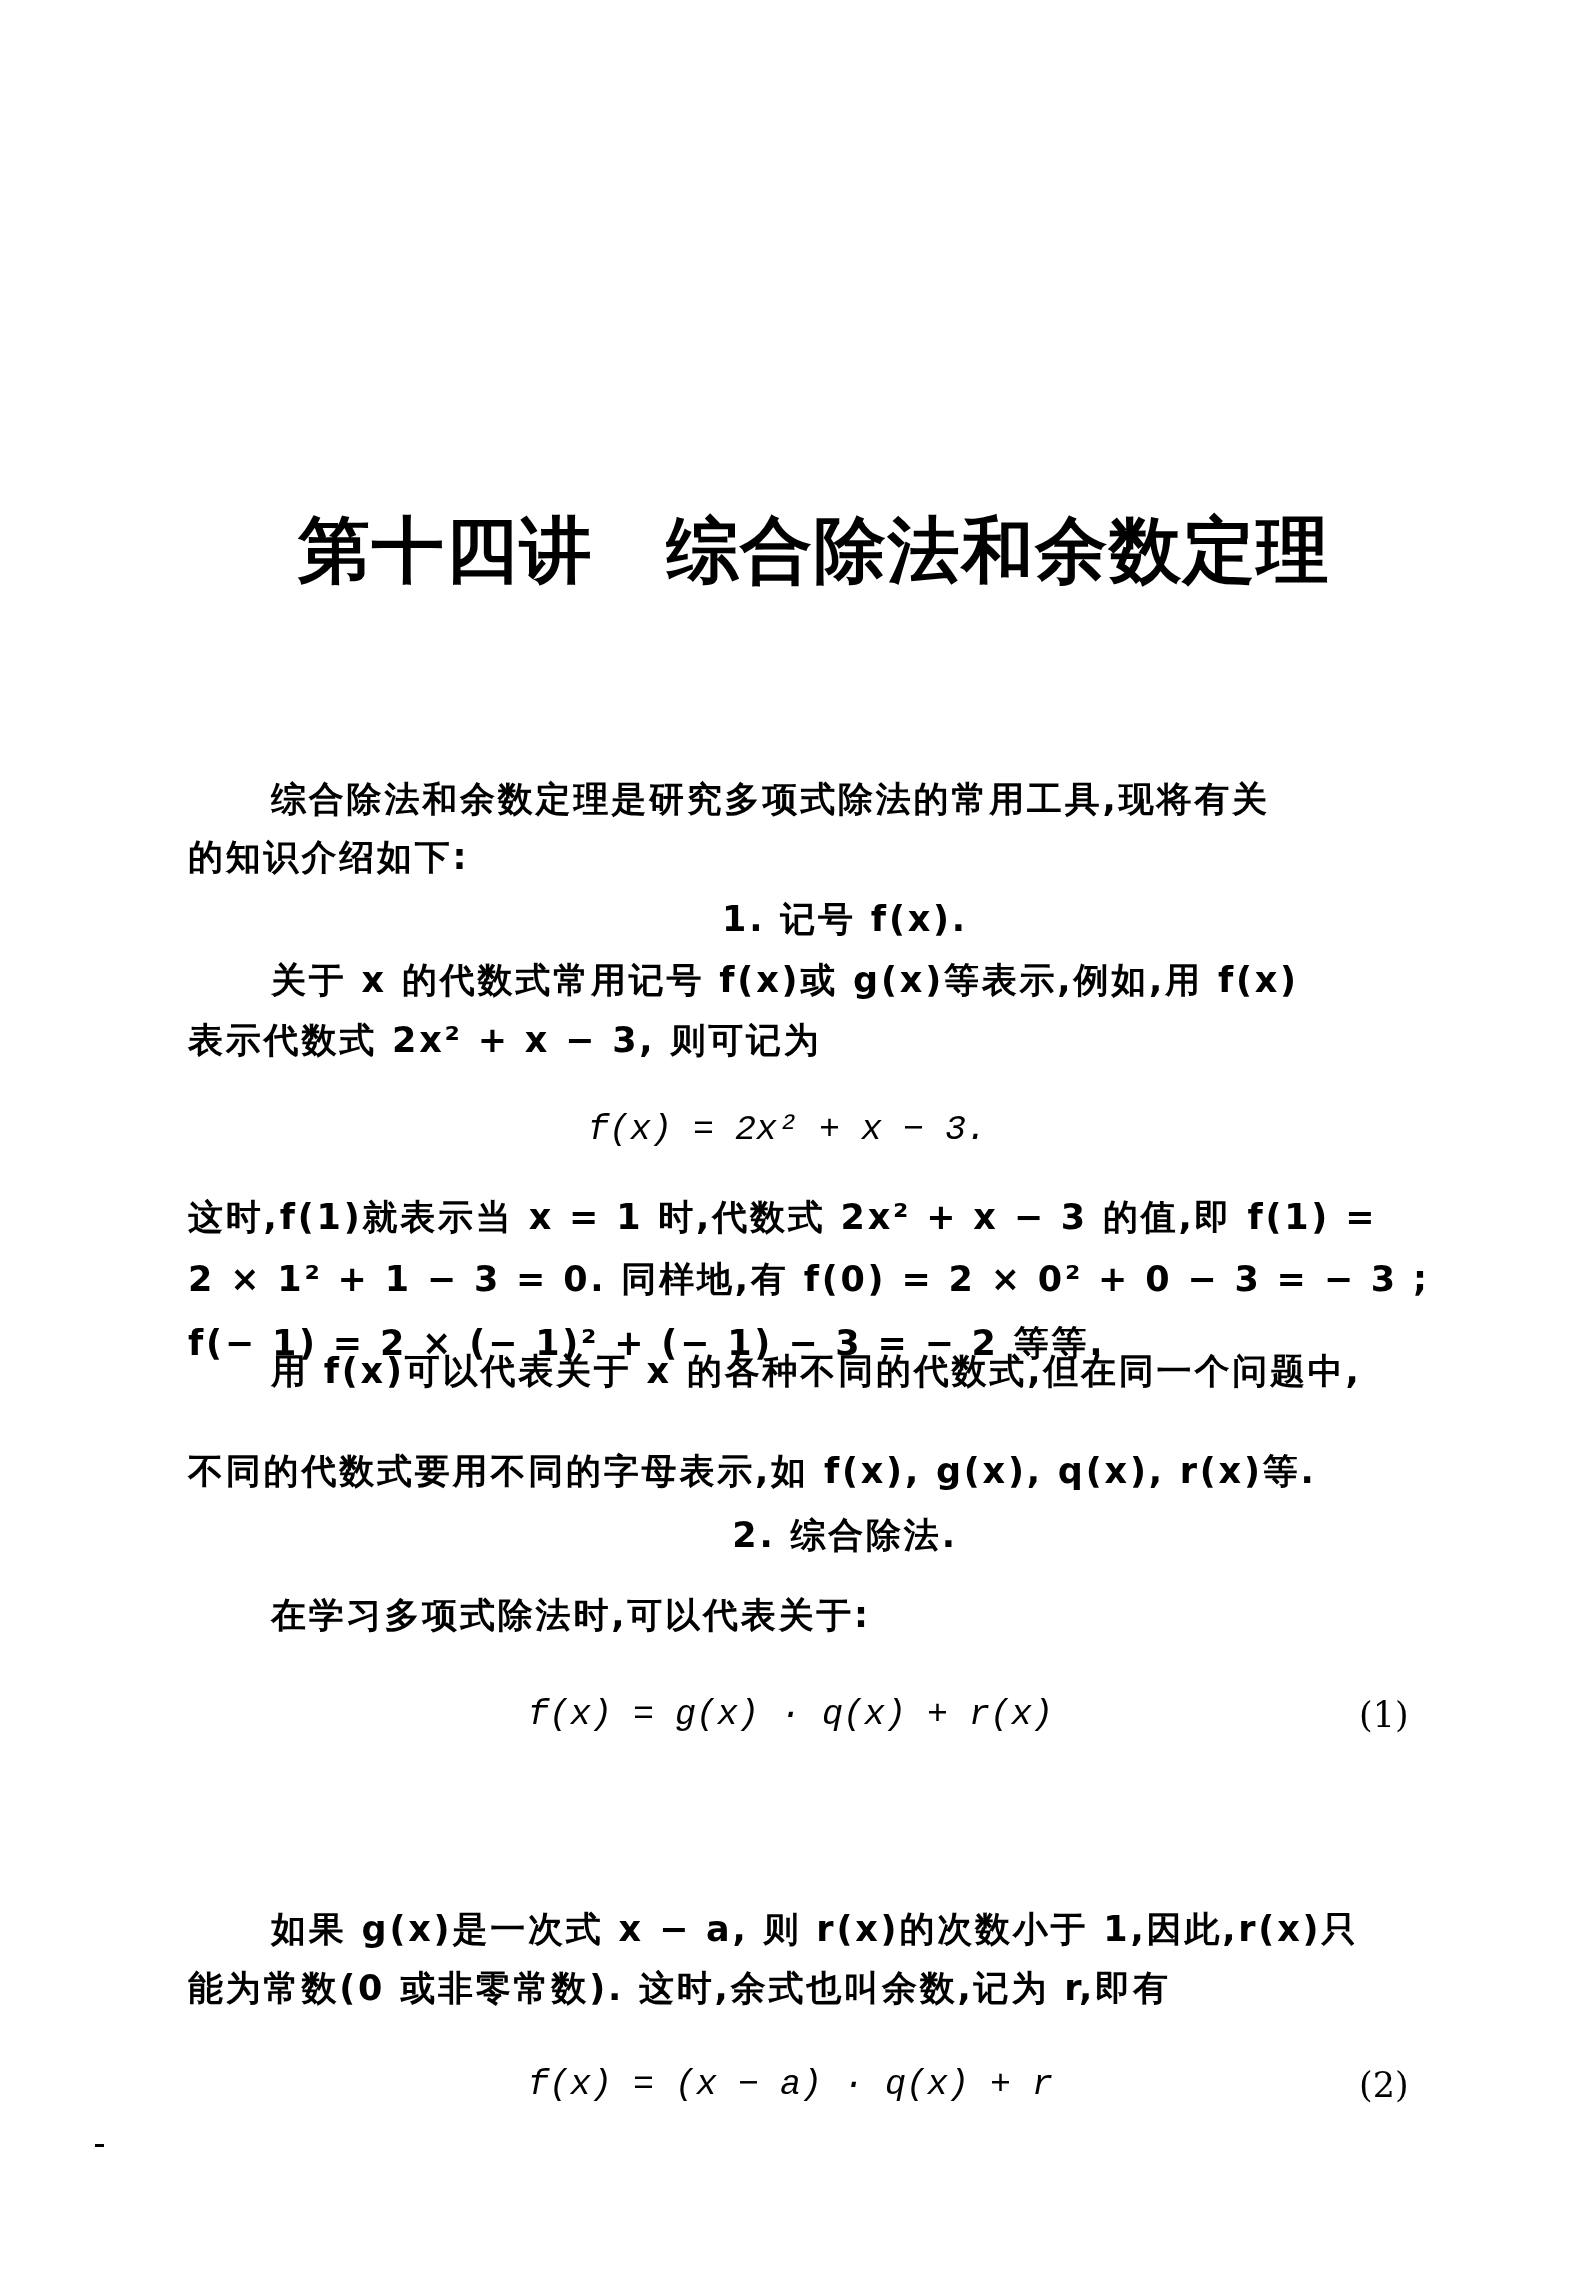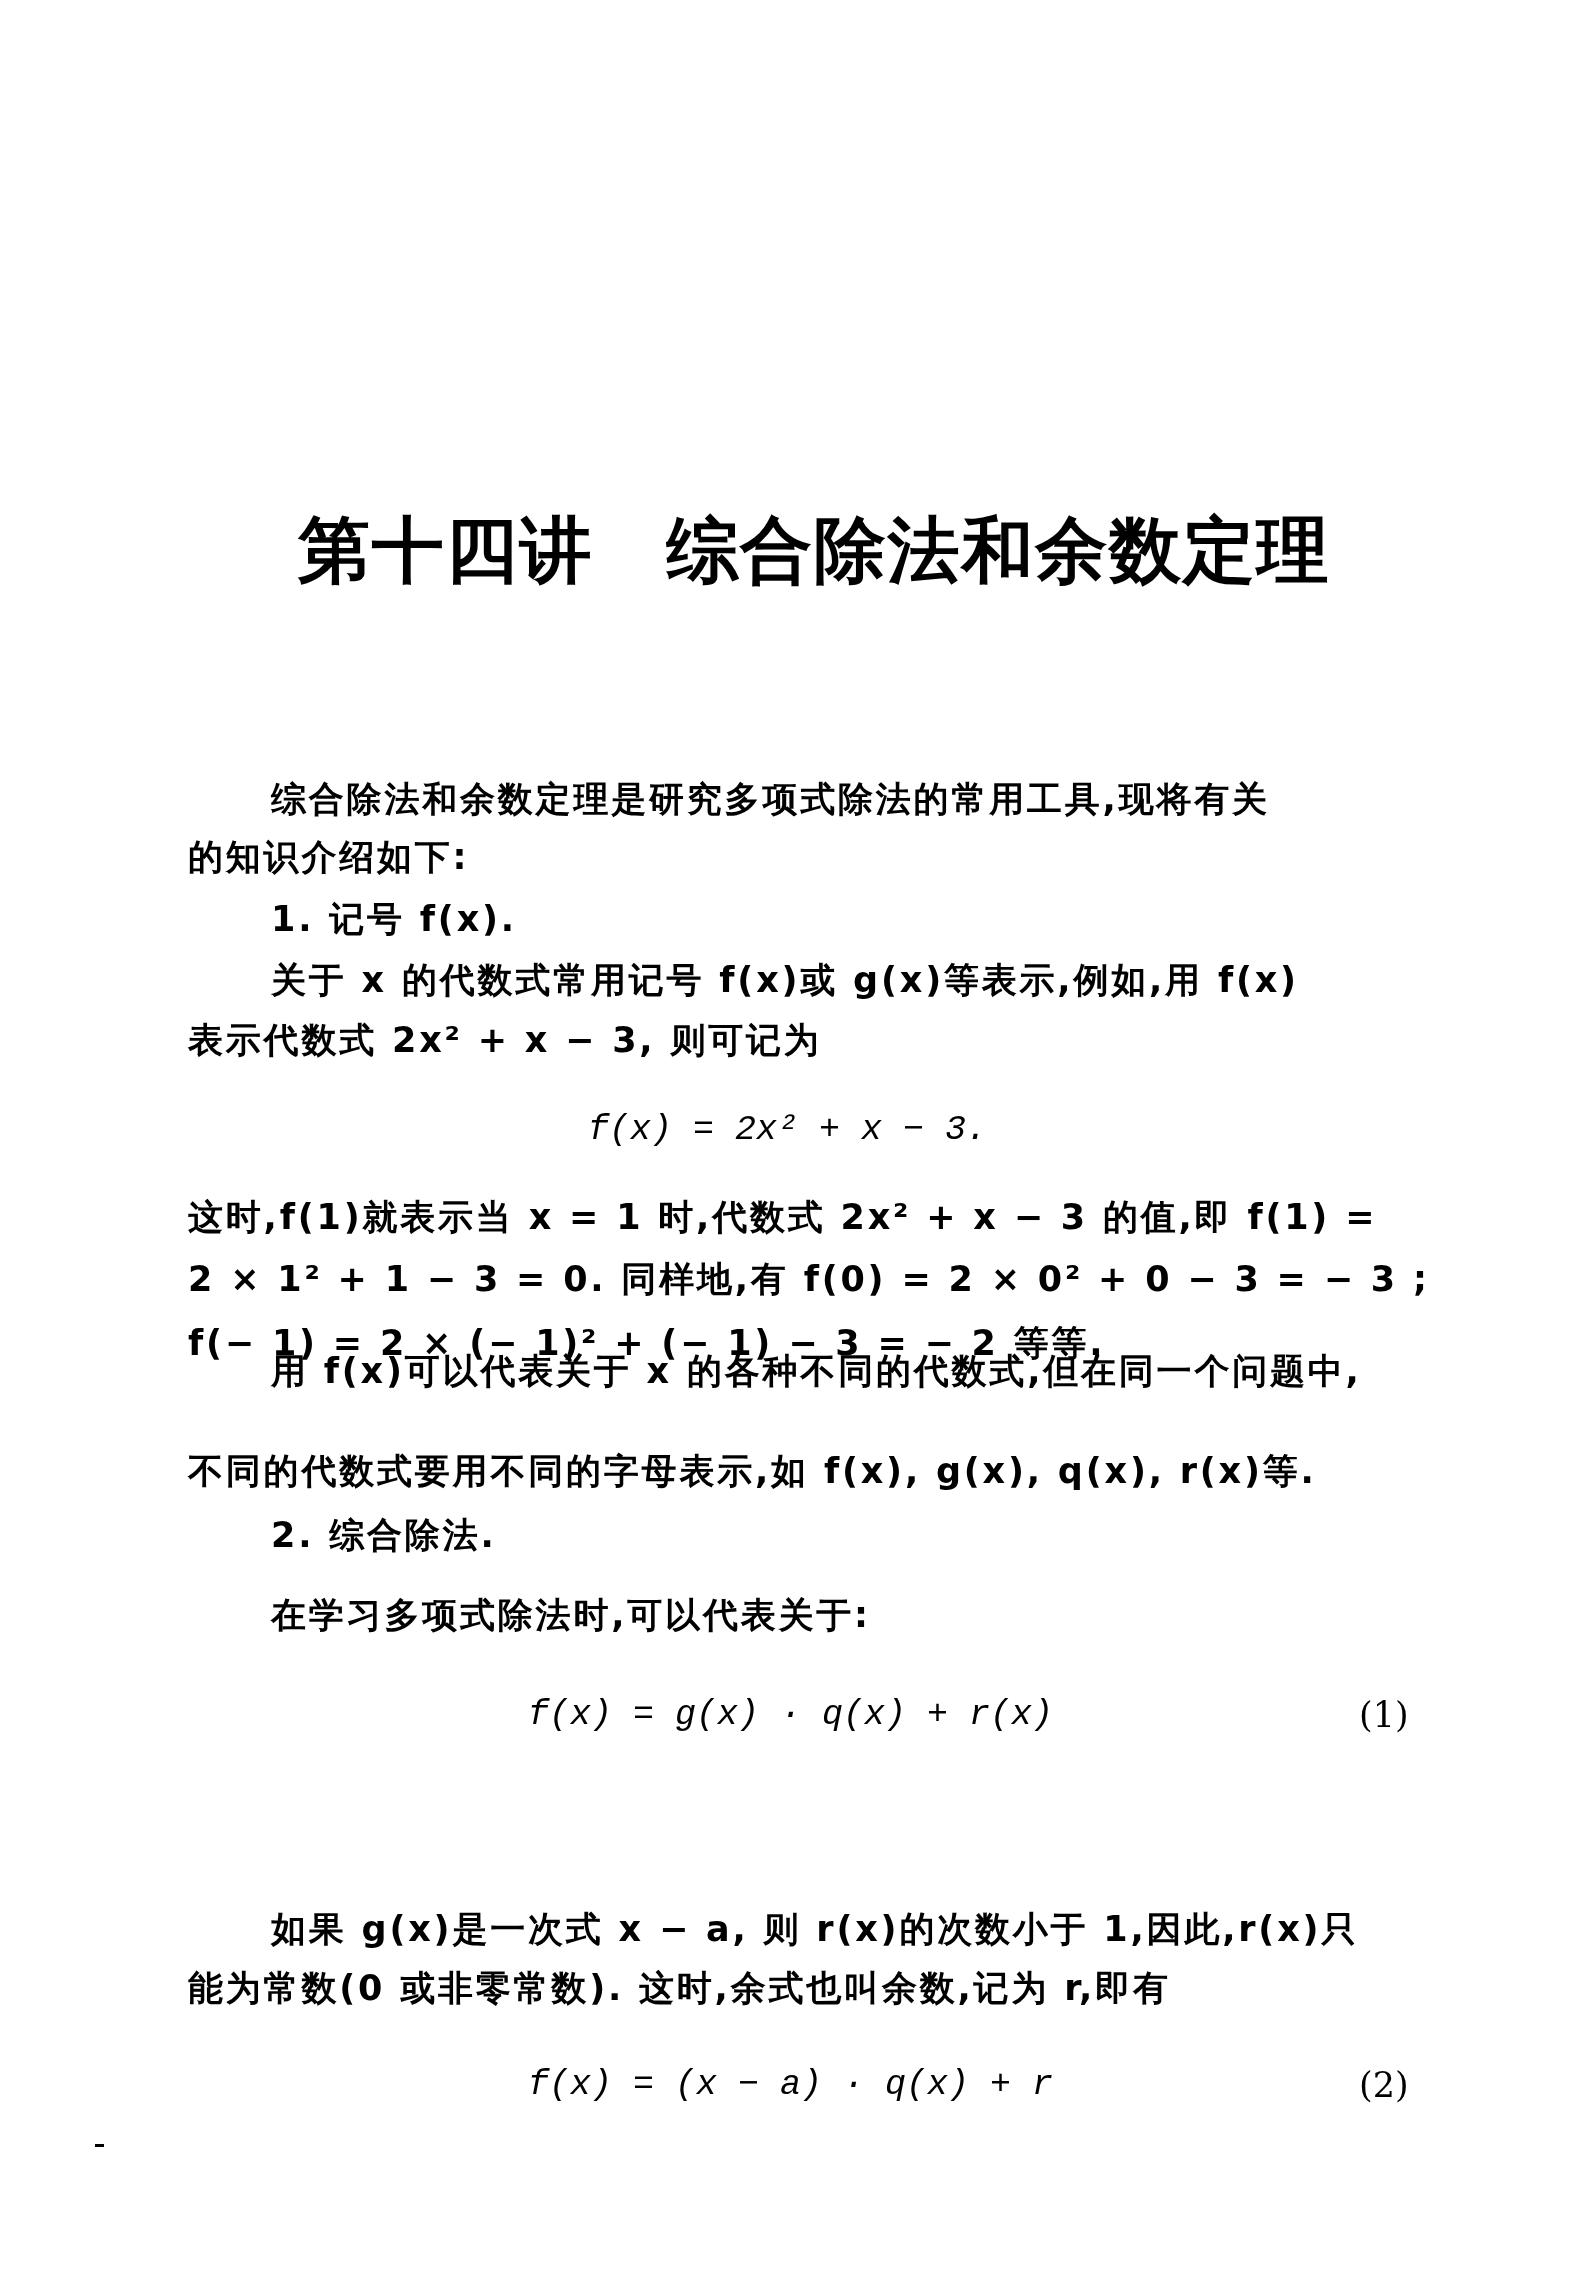--- a/index.html
+++ b/index.html
@@ -4,21 +4,21 @@
 <style>
   html, body { margin:0; padding:0; background:#ffffff; }
   body { width:1596px; height:2296px; position:relative; overflow:hidden; color:#000; font-family:"DejaVu Serif", serif; }
   .page { position:absolute; left:0; top:0; width:1416px; height:2296px; }
   .title { position:absolute; left:298px; top:503px; font-family:"DejaVu Sans", sans-serif; font-weight:bold; font-size:72px; letter-spacing:1.8px; white-space:nowrap; }
   .title .gap { display:inline-block; width:73px; }
   .line { position:absolute; left:188px; width:1231px; font-size:35px; font-weight:bold; white-space:nowrap; line-height:46px; font-family:"DejaVu Sans", sans-serif; letter-spacing:2.8px; }
   .indent { left:271px; width:1148px; }
   .eq { position:absolute; font-family:Liberation Mono, monospace; font-style:italic; font-size:35px; white-space:nowrap; line-height:46px; }
   .eqno { position:absolute; left:1359px; font-family:"DejaVu Serif", serif; font-size:35px; line-height:46px; }
-  .heading { font-weight:bold; }
+  .heading { font-weight:bold;text-align:center; }
   .footer { position:absolute; left:179px; top:2129px; font-family:"DejaVu Sans", sans-serif; font-size:37px; font-weight:bold; white-space:nowrap; }
   .footer .num { font-family:"DejaVu Sans", sans-serif; letter-spacing:0; }
   .footer .sep { font-weight:normal; margin:0 16.5px; }
   .mark { position:absolute; left:95px; top:2144px; width:9.2px; height:2.8px; background:#000; }
 </style>
 </head>
 <body>
 
 <div class="page">
 

